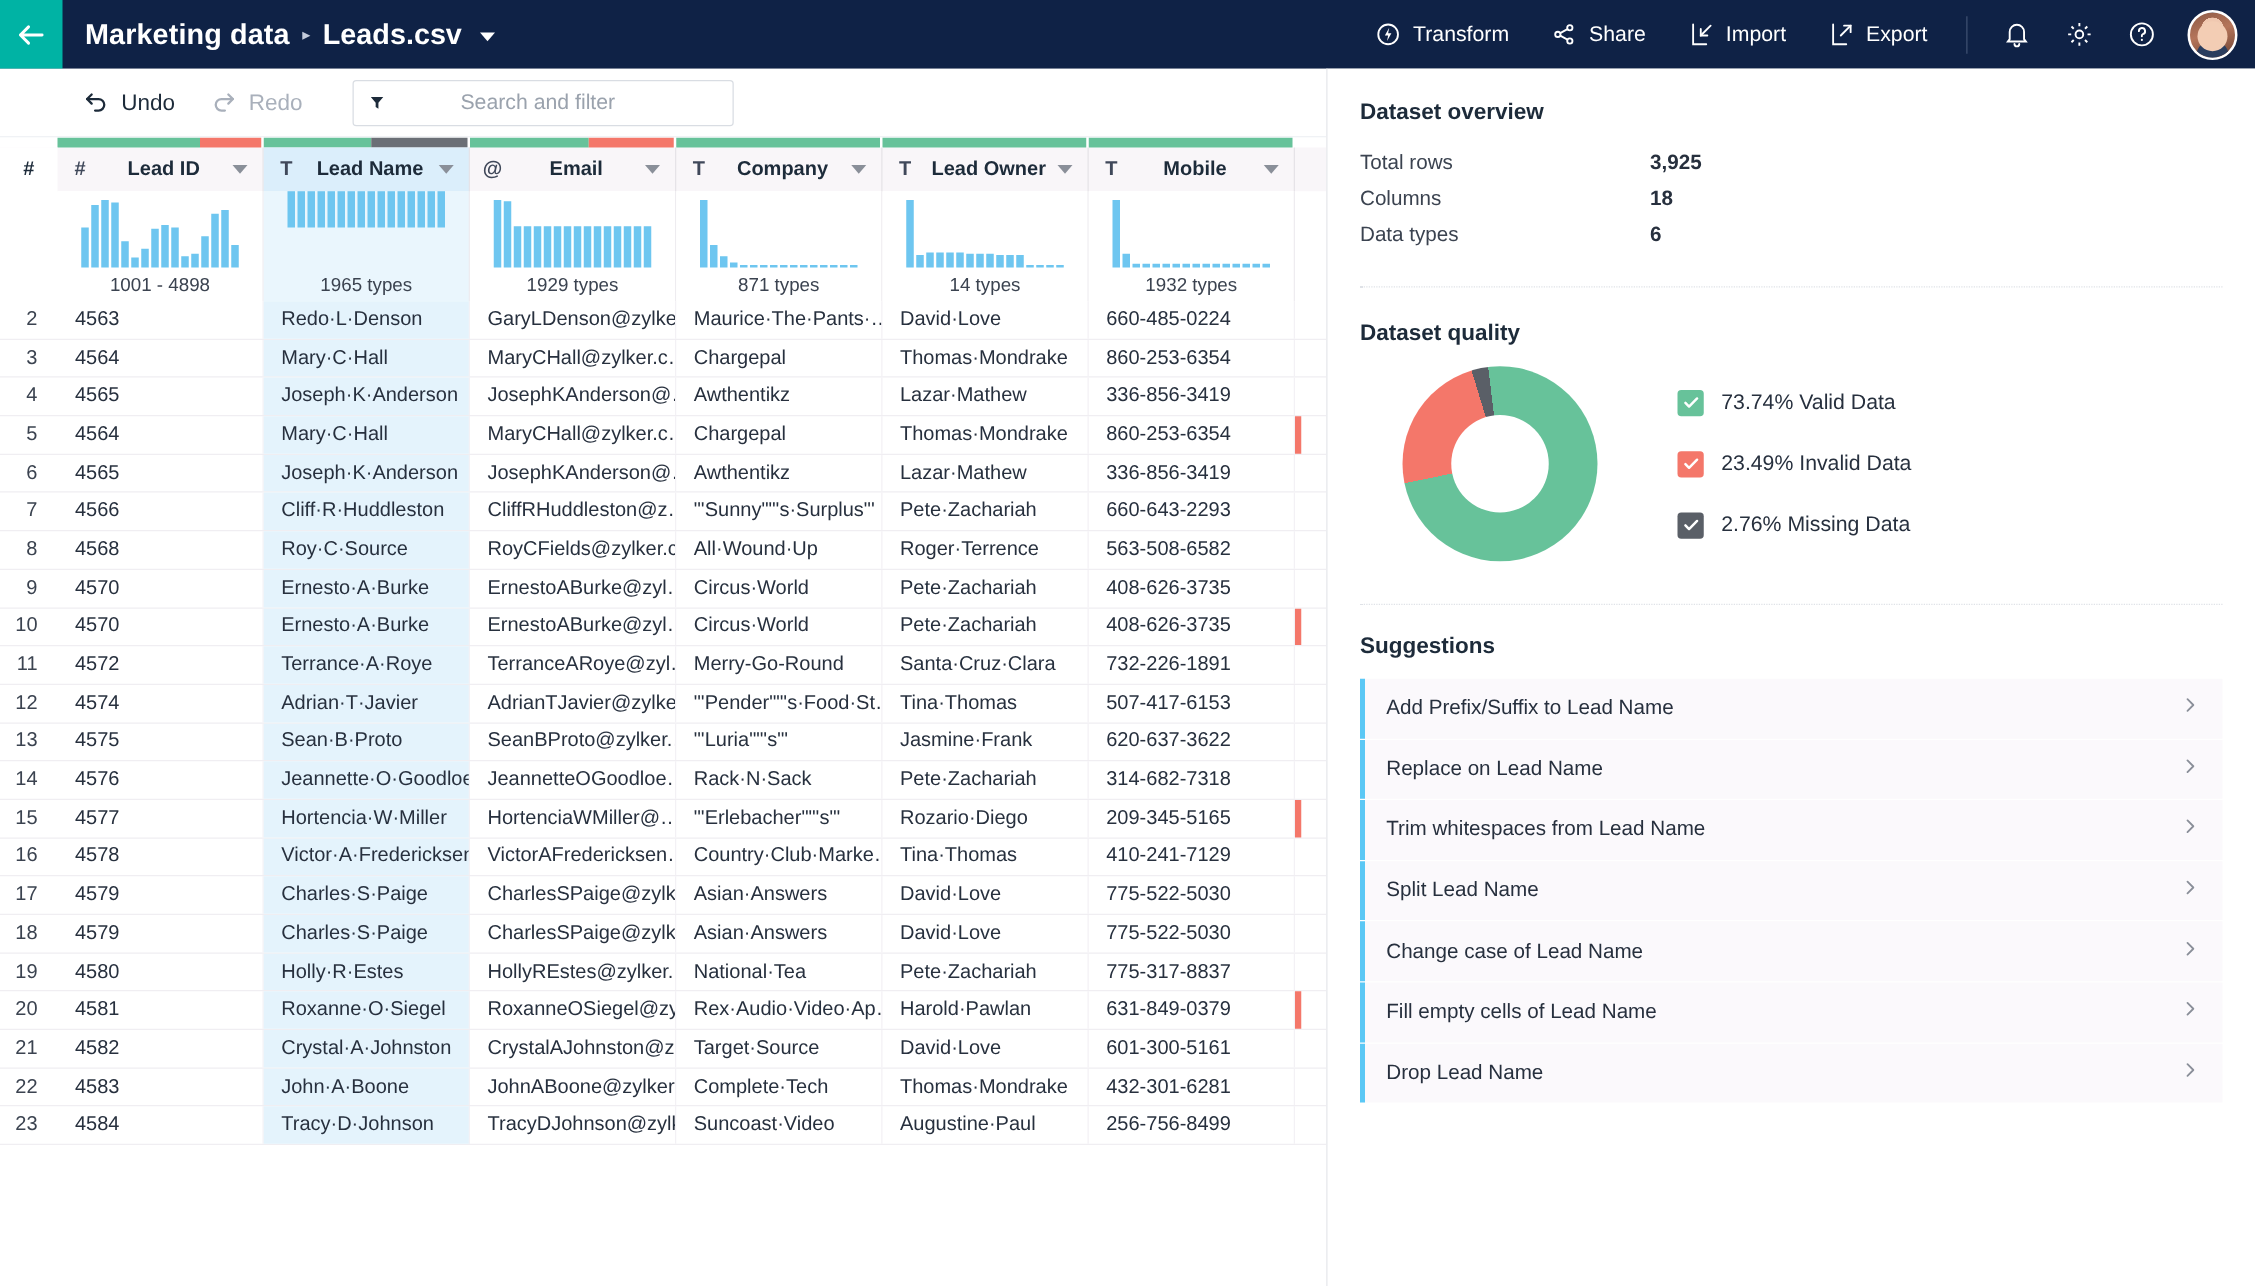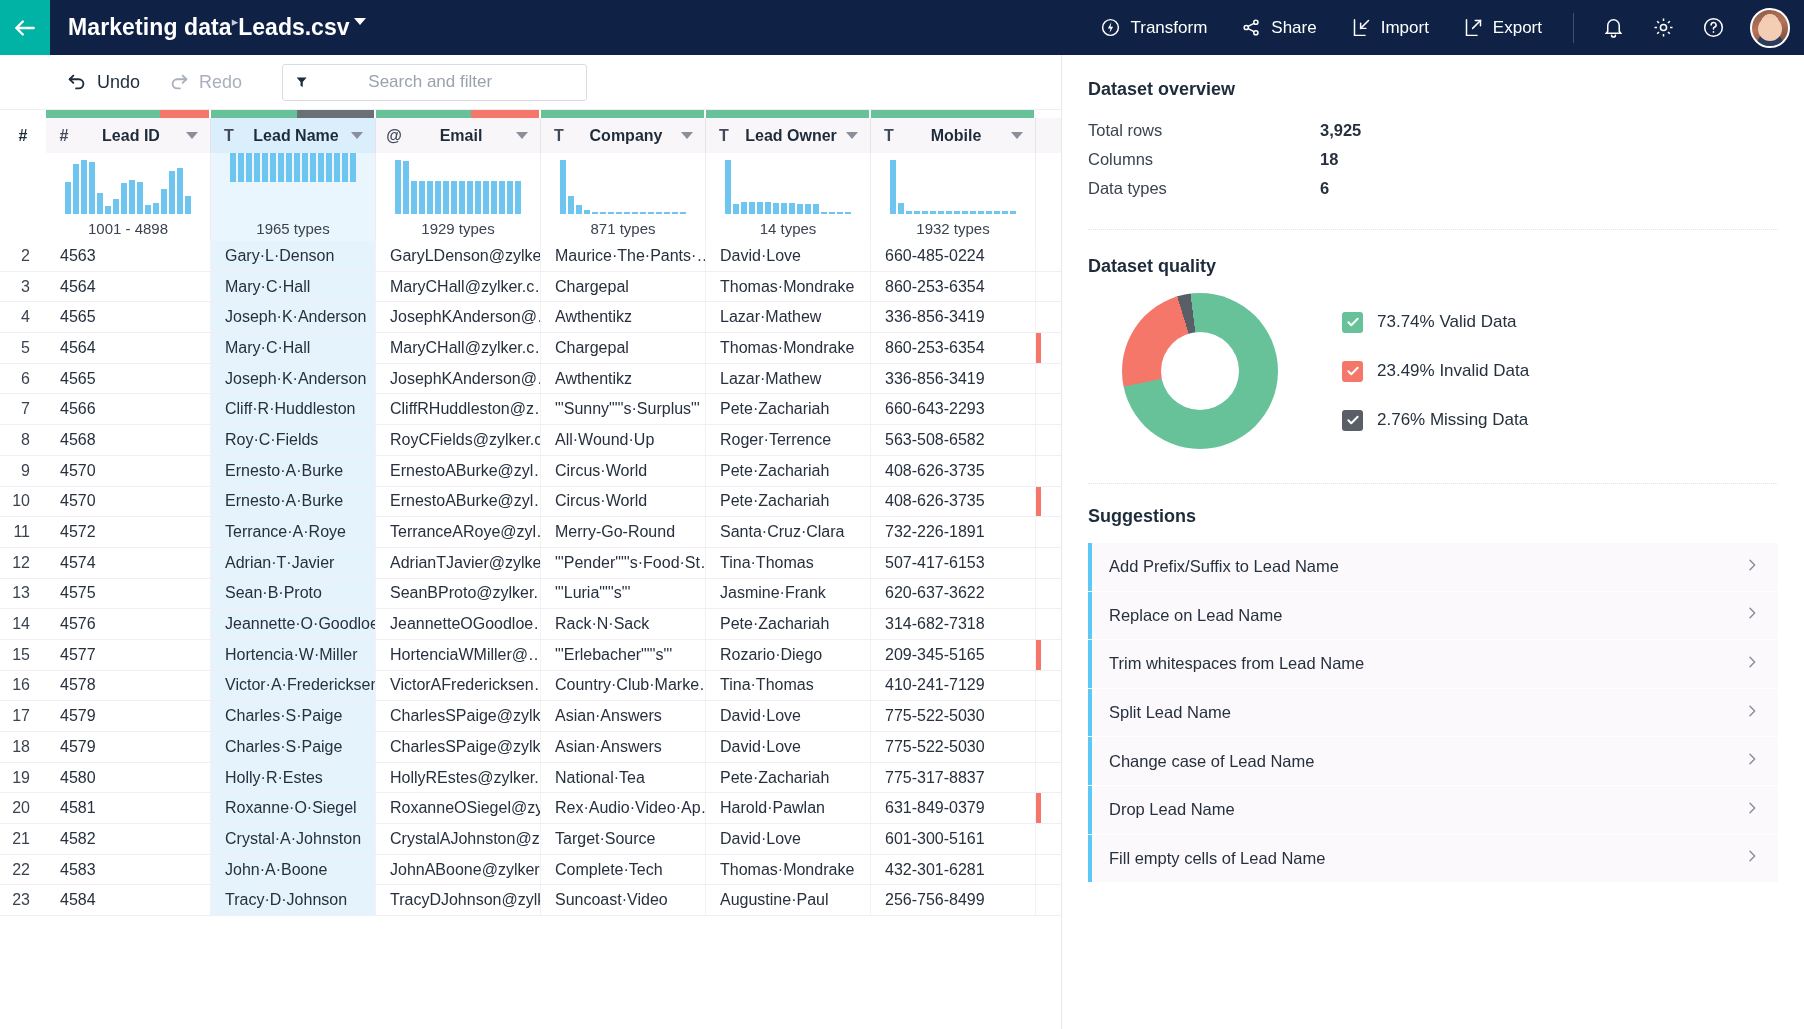--- a/index.html
+++ b/index.html
@@ -14,21 +14,21 @@
   .topbar {
     position: absolute; top: 0; left: 0; width: 1804px; height: 55px;
     background: #0f2246; display: flex; align-items: center;
   }
   .back-btn {
     width: 50px; height: 55px; background: #00b3a4;
     display: flex; align-items: center; justify-content: center;
     cursor: pointer; flex: none;
   }
   .back-arrow { width: 26px; height: 26px; }
-  .breadcrumb { display: flex; margin-left: 18px; }
+  .breadcrumb { display: flex; align-items: center; margin-left: 18px; gap: 10px; }
   .crumb-main { color: #ffffff; font-size: 23px; font-weight: bold; letter-spacing: .1px; }
   .crumb-sep { color: #c3cbdb; font-size: 13px; }
   .crumb-file { color: #ffffff; font-size: 23px; font-weight: bold; }
   .crumb-caret {
     width: 0; height: 0; border-left: 6px solid transparent; border-right: 6px solid transparent;
     border-top: 7px solid #ffffff; margin-left: 4px; margin-top: 4px; cursor: pointer;
   }
   .top-actions { margin-left: auto; display: flex; align-items: center; padding-right: 14px; gap: 0; }
   .top-act {
     display: flex; align-items: center; gap: 9px; color: #ffffff;
@@ -472,21 +472,21 @@
           <div class="bar" style="height: 3.24px;"></div>
           <div class="bar" style="height: 3.24px;"></div>
         </div>
         <div class="spark-label">1932 types</div>
       </div>
     </div>
   <div id="rows">
       <div class="data-row">
         <div class="cell rownum" style="width: 46px;">2</div>
         <div class="cell" style="width: 165px;">4563</div>
-        <div class="cell sel" style="width: 165px;">Gary·L·Denson</div>
+        <div class="cell sel" style="width: 165px;">Redo·L·Denson</div>
         <div class="cell" style="width: 165px;">GaryLDenson@zylke…</div>
         <div class="cell" style="width: 165px;">Maurice·The·Pants·…</div>
         <div class="cell" style="width: 165px;">David·Love</div>
         <div class="cell" style="width: 165px;">660-485-0224</div>
         <div class="err-mark off"></div>
       </div>
       <div class="data-row">
         <div class="cell rownum" style="width: 46px;">3</div>
         <div class="cell" style="width: 165px;">4564</div>
         <div class="cell sel" style="width: 165px;">Mary·C·Hall</div>
@@ -532,21 +532,21 @@
         <div class="cell sel" style="width: 165px;">Cliff·R·Huddleston</div>
         <div class="cell" style="width: 165px;">CliffRHuddleston@z…</div>
         <div class="cell" style="width: 165px;">"'Sunny""'s·Surplus"'</div>
         <div class="cell" style="width: 165px;">Pete·Zachariah</div>
         <div class="cell" style="width: 165px;">660-643-2293</div>
         <div class="err-mark off"></div>
       </div>
       <div class="data-row">
         <div class="cell rownum" style="width: 46px;">8</div>
         <div class="cell" style="width: 165px;">4568</div>
-        <div class="cell sel" style="width: 165px;">Roy·C·Fields</div>
+        <div class="cell sel" style="width: 165px;">Roy·C·Source</div>
         <div class="cell" style="width: 165px;">RoyCFields@zylker.c…</div>
         <div class="cell" style="width: 165px;">All·Wound·Up</div>
         <div class="cell" style="width: 165px;">Roger·Terrence</div>
         <div class="cell" style="width: 165px;">563-508-6582</div>
         <div class="err-mark off"></div>
       </div>
       <div class="data-row">
         <div class="cell rownum" style="width: 46px;">9</div>
         <div class="cell" style="width: 165px;">4570</div>
         <div class="cell sel" style="width: 165px;">Ernesto·A·Burke</div>
@@ -779,26 +779,26 @@
               <path d="M9 5l7 7-7 7"></path>
             </svg></span>
         </div>
         <div class="sugg">
           <span class="sugg-label">Change case of Lead Name</span>
           <span class="sugg-chev"><svg width="16" height="16" viewBox="0 0 24 24" fill="none" stroke="#8a8f99" stroke-width="2.2" stroke-linecap="round" stroke-linejoin="round">
               <path d="M9 5l7 7-7 7"></path>
             </svg></span>
         </div>
         <div class="sugg">
+          <span class="sugg-label">Fill empty cells of Lead Name</span>
+          <span class="sugg-chev"><svg width="16" height="16" viewBox="0 0 24 24" fill="none" stroke="#8a8f99" stroke-width="2.2" stroke-linecap="round" stroke-linejoin="round">
+              <path d="M9 5l7 7-7 7"></path>
+            </svg></span>
+        </div>
+        <div class="sugg">
           <span class="sugg-label">Drop Lead Name</span>
           <span class="sugg-chev"><svg width="16" height="16" viewBox="0 0 24 24" fill="none" stroke="#8a8f99" stroke-width="2.2" stroke-linecap="round" stroke-linejoin="round">
               <path d="M9 5l7 7-7 7"></path>
             </svg></span>
         </div>
-        <div class="sugg">
-          <span class="sugg-label">Fill empty cells of Lead Name</span>
-          <span class="sugg-chev"><svg width="16" height="16" viewBox="0 0 24 24" fill="none" stroke="#8a8f99" stroke-width="2.2" stroke-linecap="round" stroke-linejoin="round">
-              <path d="M9 5l7 7-7 7"></path>
-            </svg></span>
-        </div>
       </div>
   </div>
 </div>
 
 </body></html>

